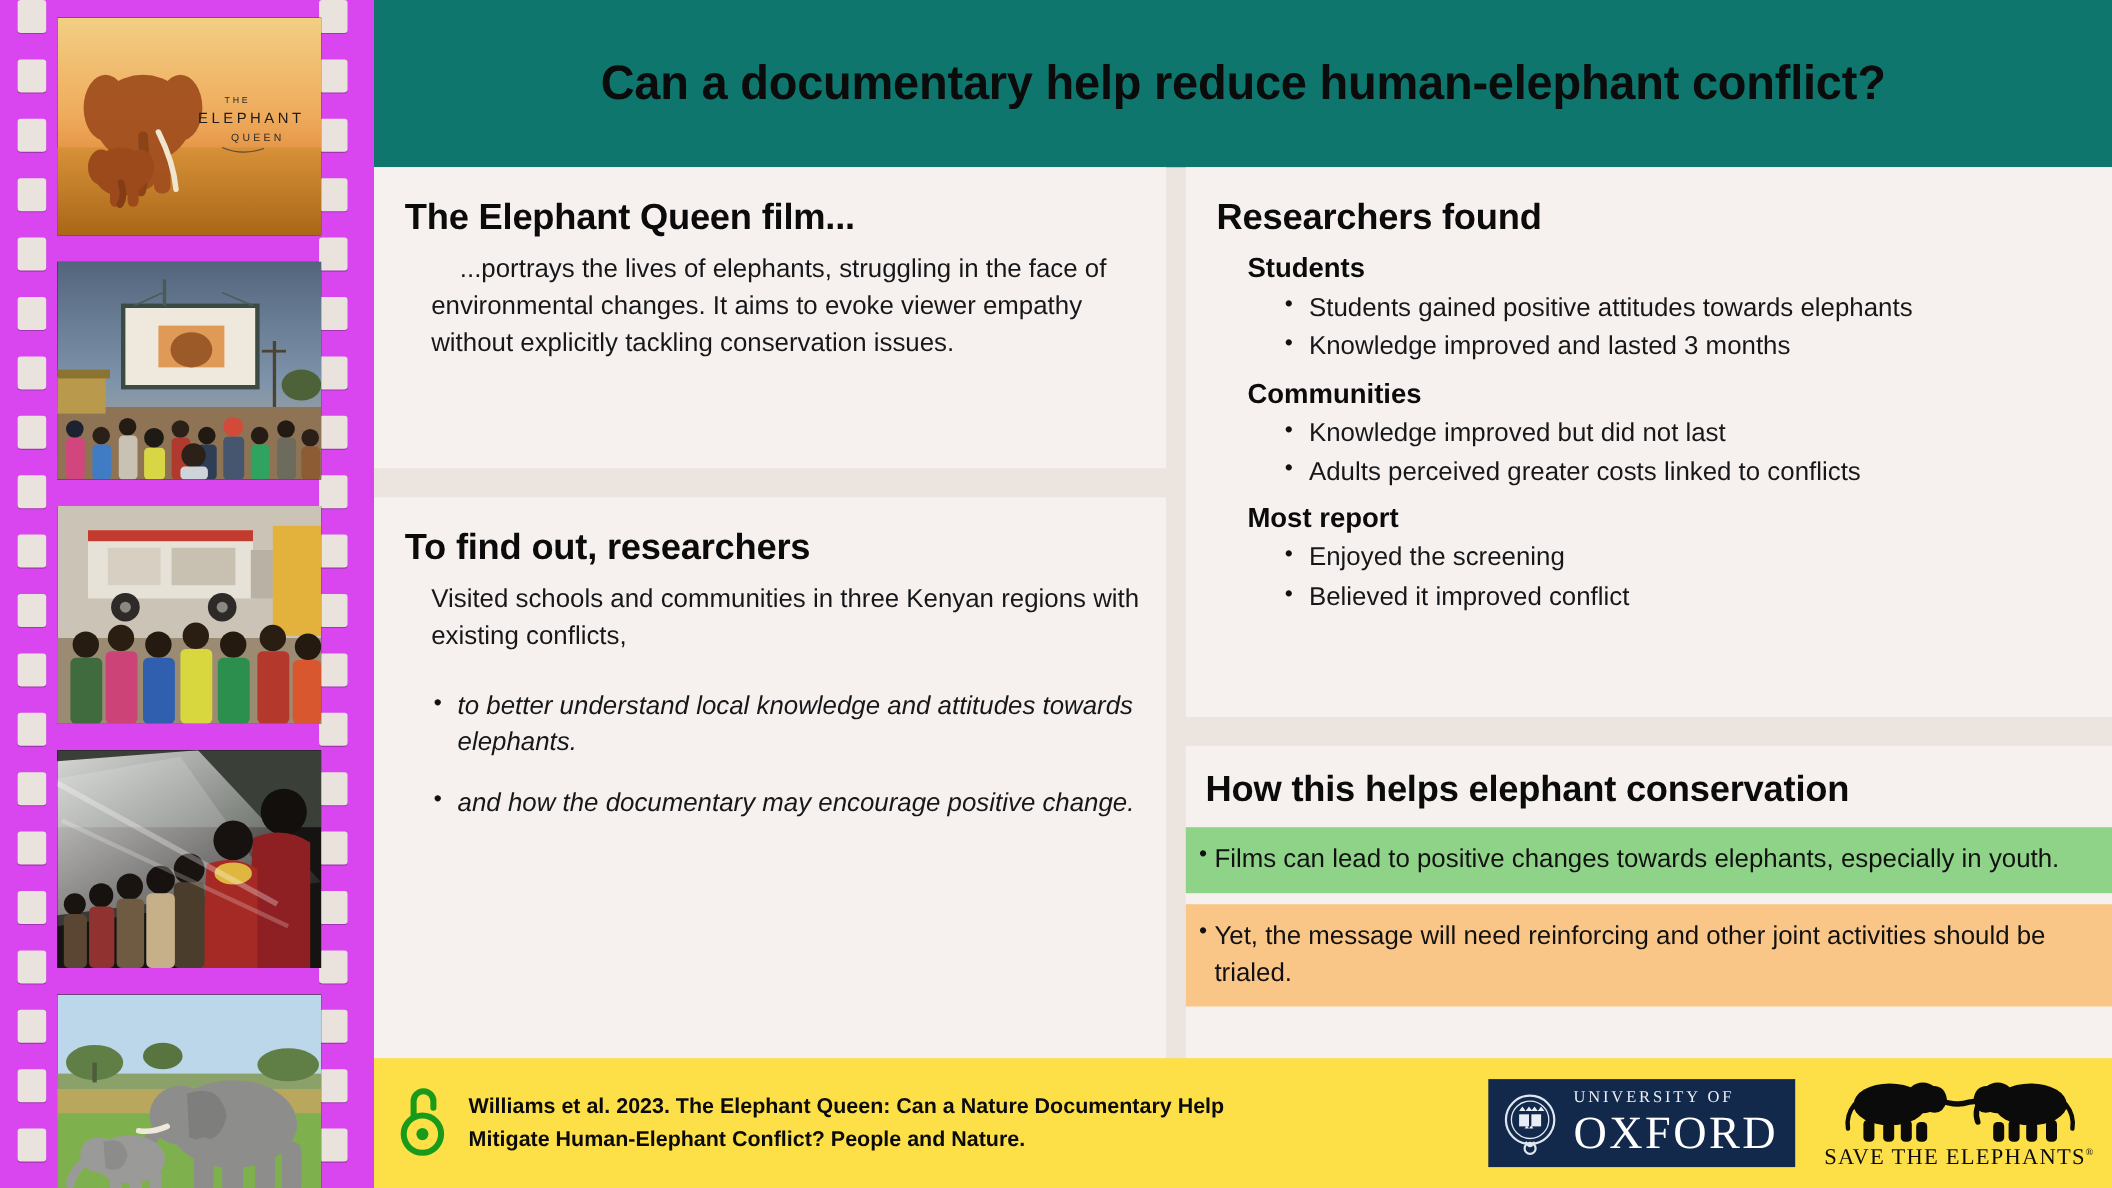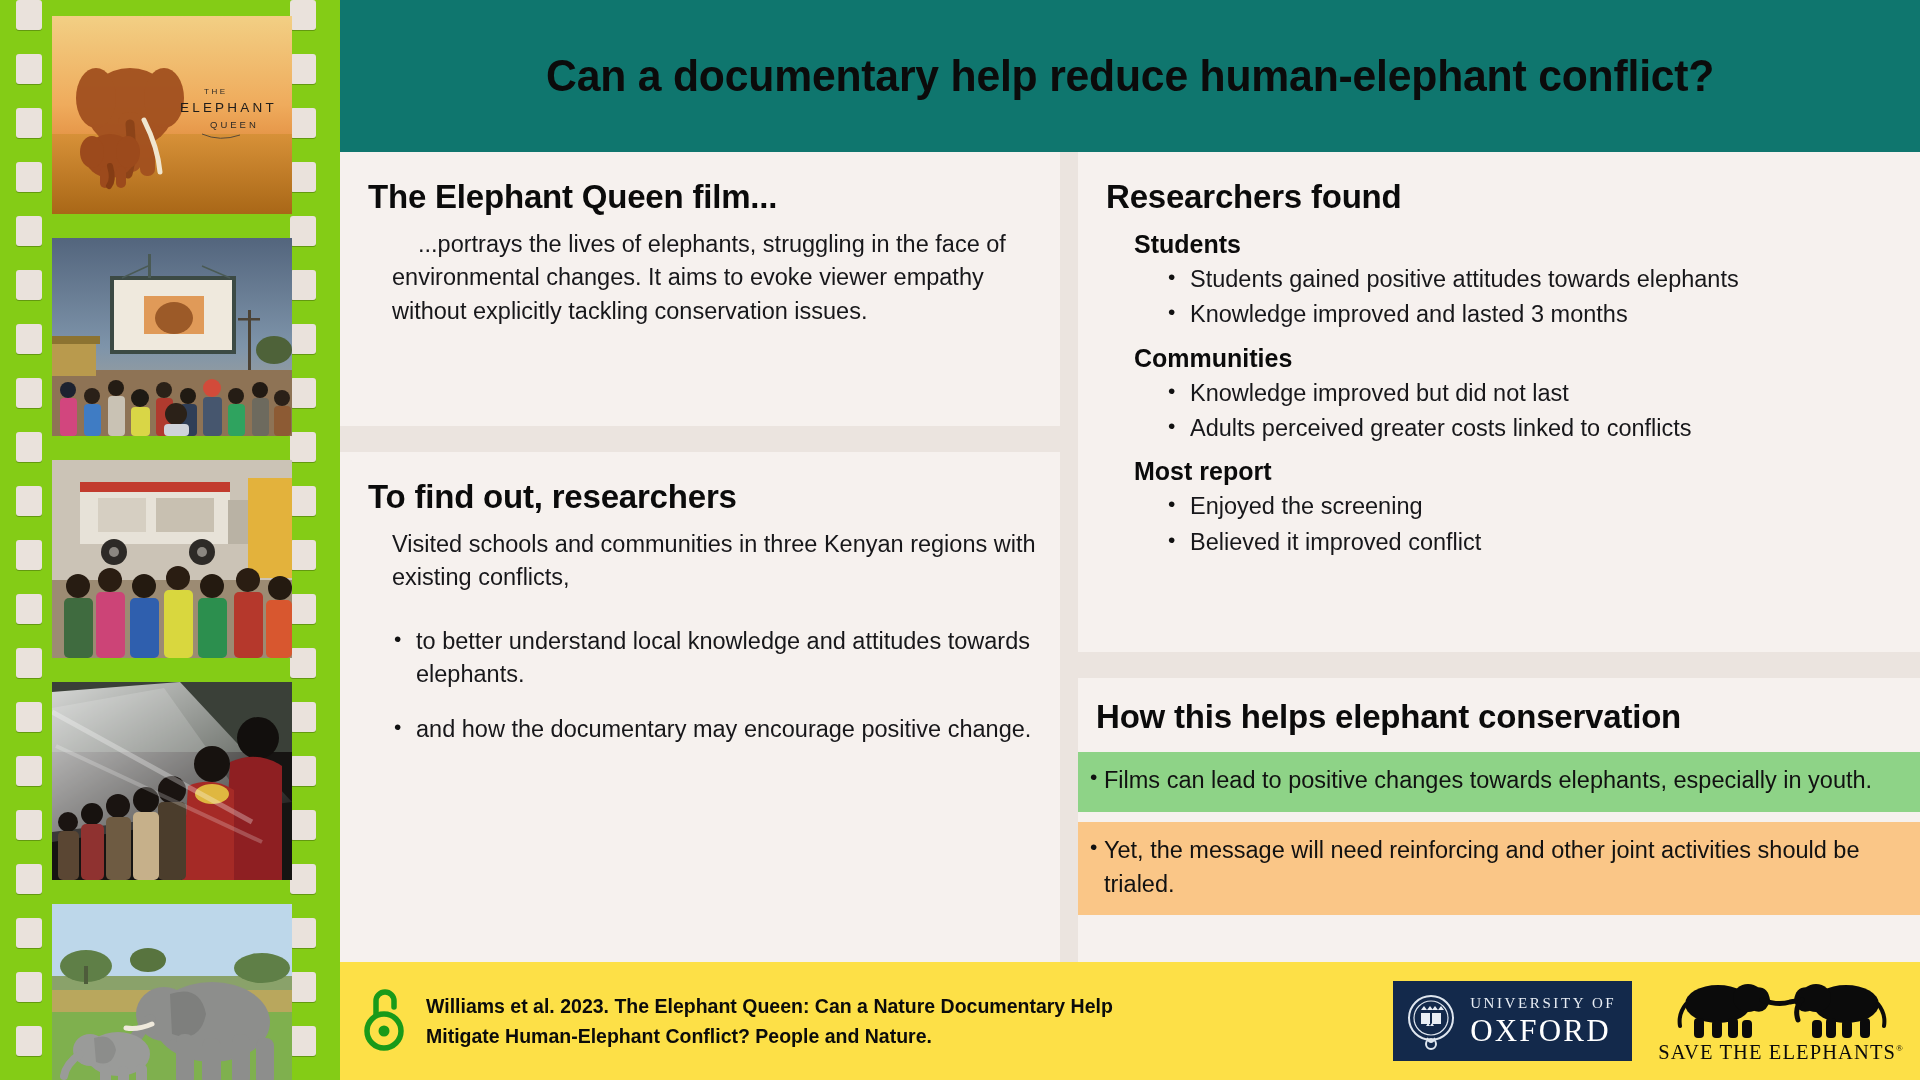--- a/index.html
+++ b/index.html
@@ -7,21 +7,21 @@
     width:1920px;height:1080px;overflow:hidden;
     background:#ebe4df;
     font-family:"Liberation Sans","DejaVu Sans",sans-serif;
     color:#111;
   }
   #page{position:relative;width:1920px;height:1080px;}
 
   
   #filmstrip{
     position:absolute;left:0;top:0;width:340px;height:1080px;
-    background:#84cc16;
+    background:#d946ef;
     overflow:hidden;
   }
   .sprockets{position:absolute;top:0;width:38px;height:1080px;}
   .sprockets.left{left:12px;}
   .sprockets.right{left:290px;}
   .sprocket{
     width:26px;height:30px;background:#eae2dc;border-radius:3px;
     margin:0 0 24px 0;box-shadow:0 1px 0 rgba(0,0,0,.25);
   }
   .sprockets.left .sprocket{margin-left:4px;}
@@ -67,21 +67,21 @@
   .body.indent{padding-left:24px;}
   .firstline-indent{text-indent:26px;}
 
   ul.b{margin:0;padding:0 0 0 48px;list-style:none;}
   ul.b li{
     position:relative;font-size:23.5px;line-height:1.42;margin-bottom:2px;color:#17171a;
   }
   ul.b li::before{
     content:"•";position:absolute;left:-22px;top:-1px;font-size:21px;color:#111;
   }
-  ul.b.spaced li{margin-bottom:22px;}
+  ul.b.spaced li{margin-bottom:22px;font-style:italic;}
   ul.b.deep{padding-left:84px;}
 
   .cardgap{height:26px;background:#ebe4df;}
 
   
   .hl{
     padding:12px 18px 14px 26px;font-size:23.5px;line-height:1.44;color:#111;
     position:relative;
   }
   .hl::before{
@@ -103,21 +103,21 @@
   #oxfordbox{
     background:#13294b;padding:9px 16px 9px 10px;display:flex;align-items:center;gap:11px;
   }
   #oxtext{display:flex;flex-direction:column;line-height:1;}
   #oxtext .u{
     color:#e9eef5;font-family:"Liberation Serif","DejaVu Serif",serif;
     font-size:15px;letter-spacing:2.6px;margin-bottom:4px;
   }
   #oxtext .o{
     color:#ffffff;font-family:"Liberation Serif","DejaVu Serif",serif;
-    font-size:31px;letter-spacing:2.2px;font-weight:normal;
+    font-size:42px;letter-spacing:2.2px;font-weight:normal;
   }
   #ste{display:flex;flex-direction:column;align-items:center;}
   #ste .st-text{
     font-family:"Liberation Serif","DejaVu Serif",serif;
     font-size:20.5px;letter-spacing:1.1px;color:#0b0b0b;margin-top:1px;
     white-space:nowrap;
   }
   #ste .st-text sup{font-size:9px;vertical-align:super;}
 </style>
 </head>

